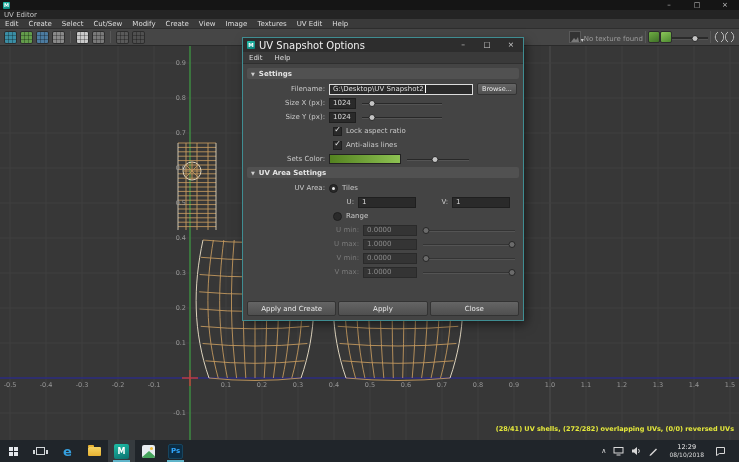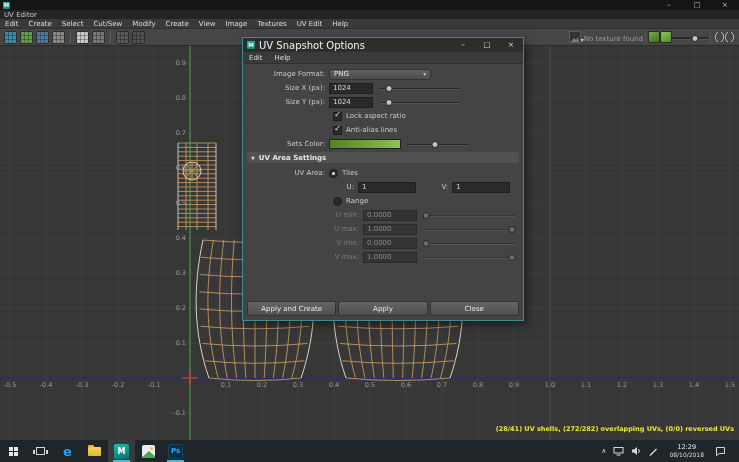--- a/index.html
+++ b/index.html
@@ -61,21 +61,21 @@
   .sec .sc{font-size:5px;color:#cfcfcf;margin-right:4px}
   .sec .st{font-size:7px;font-weight:bold;color:#e5e5e5}
   .row{display:flex;align-items:center;height:12px;margin:2px 6px 0 2px;flex:0 0 auto}
   .row label{width:84px;text-align:right;padding-right:4px;font-size:7px;color:#c9c9c9;white-space:nowrap}
   .row.wlab label{width:118px}
   .row.dis label{color:#7a7a7a}
   .fld{height:11px;background:#2a2a2a;border:1px solid #1f1f1f;display:flex;align-items:center;
        font-size:7px;color:#dcdcdc;padding:0 3px;white-space:nowrap;overflow:hidden}
   .fld.focus{border-color:#dcdcdc}
   .fld.grow{flex:1;margin-right:4px}
-  .fld.num{width:44px}
+  .fld.num{width:27px}
   .fld.rng{width:54px}
   .fld.disf{background:#343434;color:#8a8a8a;border-color:#2a2a2a}
   .cursorline{width:1px;height:8px;background:#fff;margin-left:1px}
   .btn{height:12px;background:linear-gradient(#656565,#4f4f4f);border:1px solid #333;border-radius:2px;
        color:#e9e9e9;font-size:6.5px;font-family:"DejaVu Sans",sans-serif;padding:0 4px}
   .btn.browse{width:40px;flex:0 0 auto}
   .dropdown{width:102px;height:11px;background:linear-gradient(#606060,#4c4c4c);border:1px solid #333;border-radius:2px;
             display:flex;align-items:center;font-size:7px;color:#e5e5e5;padding:0 4px}
   .dd-caret{margin-left:auto;font-size:5.5px;color:#cfcfcf}
   .slider{position:relative;height:10px;width:80px;margin-left:6px}
@@ -320,29 +320,34 @@
         <div class="dwc">□</div>
         <div class="dwc">×</div>
       </div>
     </div>
     <div class="dlg-menu">
       <span>Edit</span>
       <span>Help</span>
     </div>
     <div class="dlg-body">
 
-
+      <div class="sec">
+        <span class="sc">▼</span>
+        <span class="st">Settings</span>
+      </div>
 
       <div class="row">
-        <label>Image Format:</label>
-        <div class="dropdown">
-          <span>PNG</span>
-          <span class="dd-caret">▾</span>
+        <label>Filename:</label>
+        <div class="fld focus grow">
+          <span>G:\Desktop\UV Snapshot2</span>
+          <span class="cursorline"></span>
         </div>
-      </div>
+        <button class="btn browse">Browse...</button>
+      </div>
+
 
       <div class="row">
         <label>Size X (px):</label>
         <div class="fld num">
             <span>1024</span>
           </div>
         <div class="slider">
             <div class="handle" style="left:13%"></div>
           </div>
       </div>

